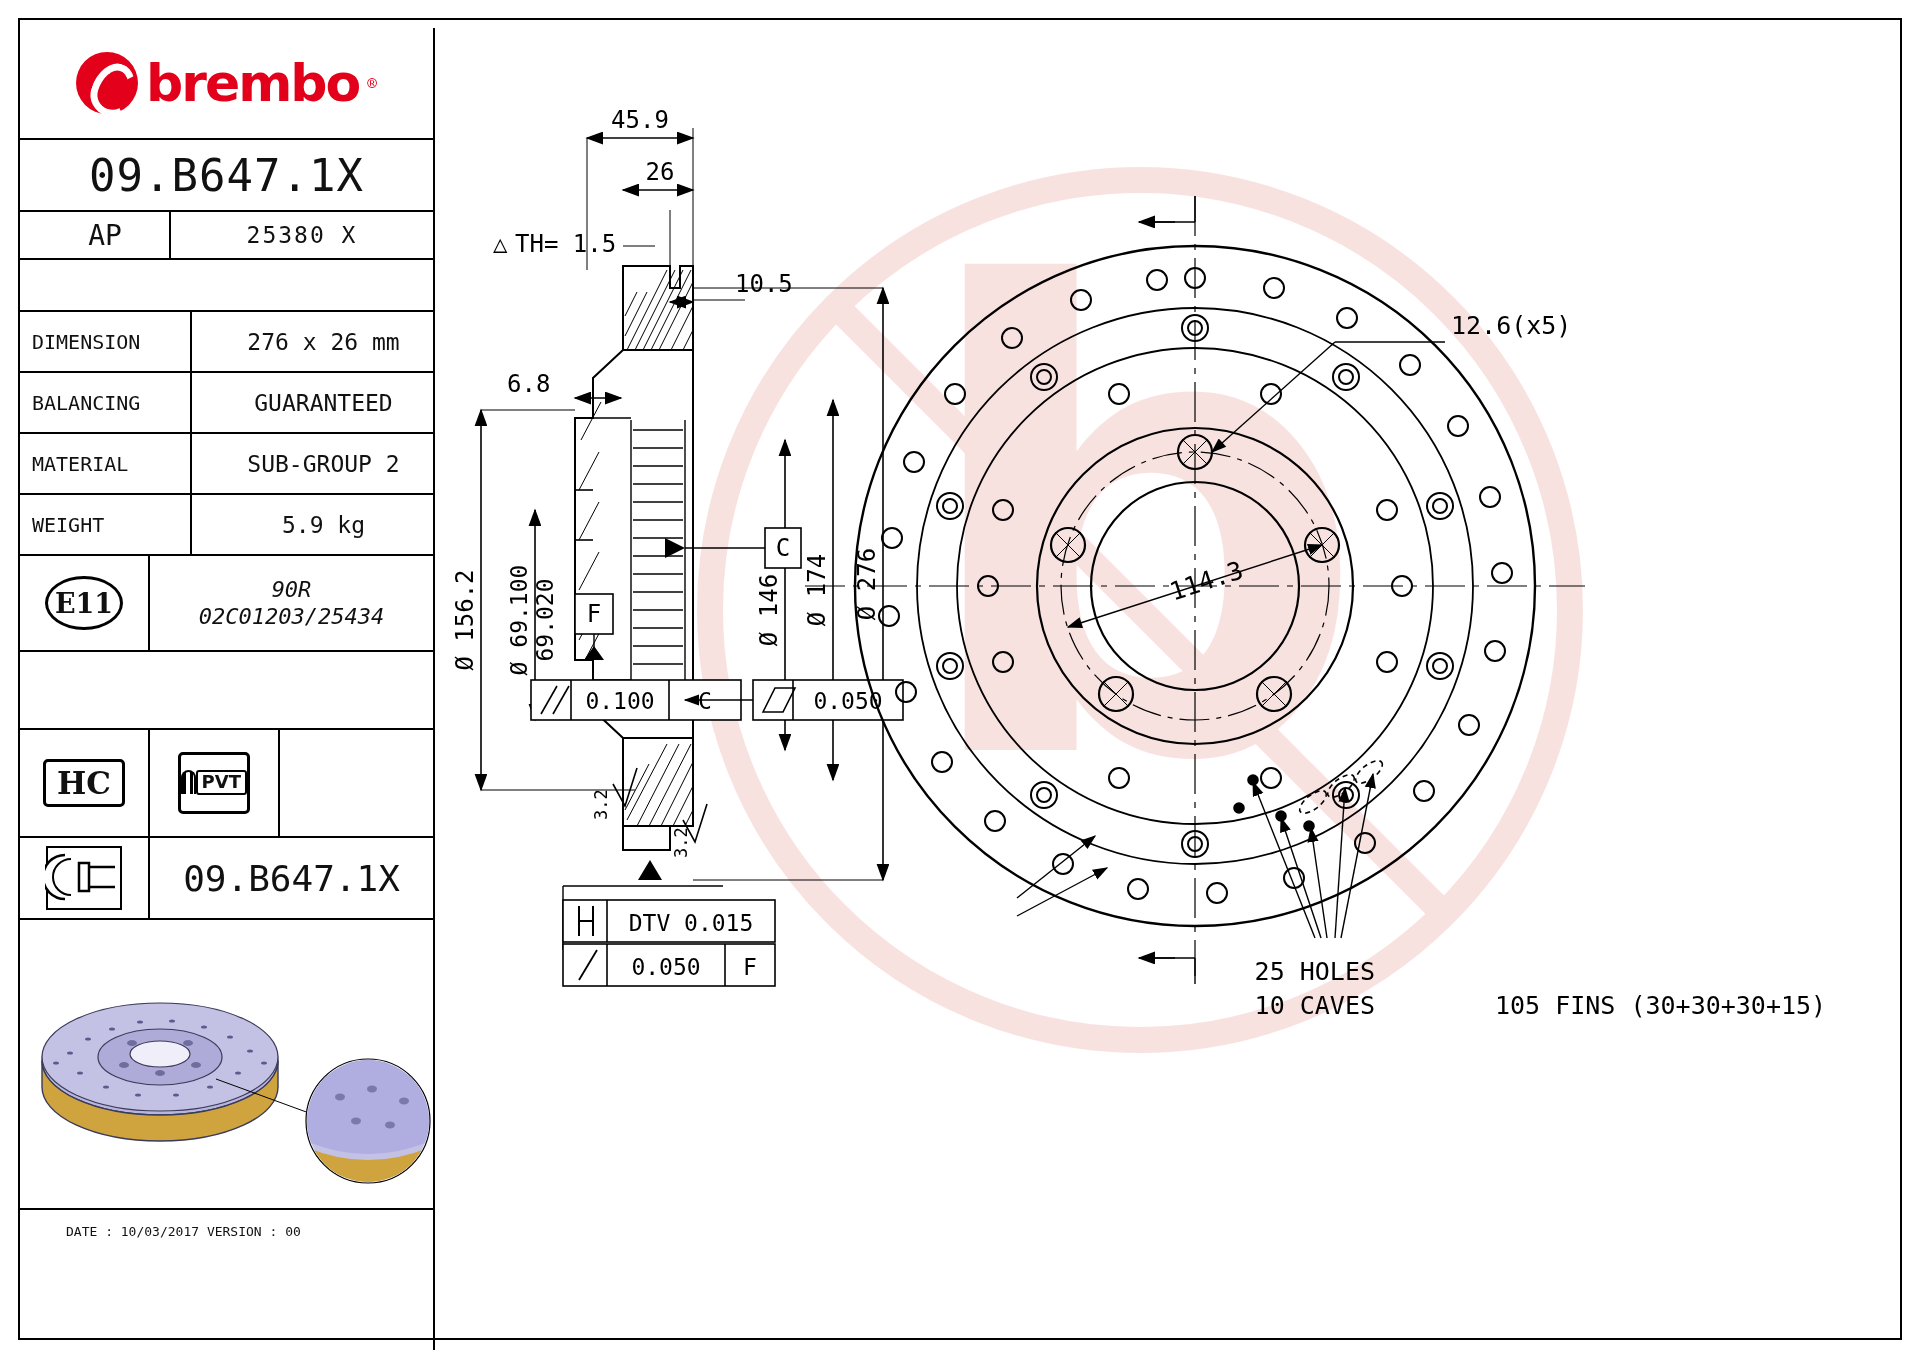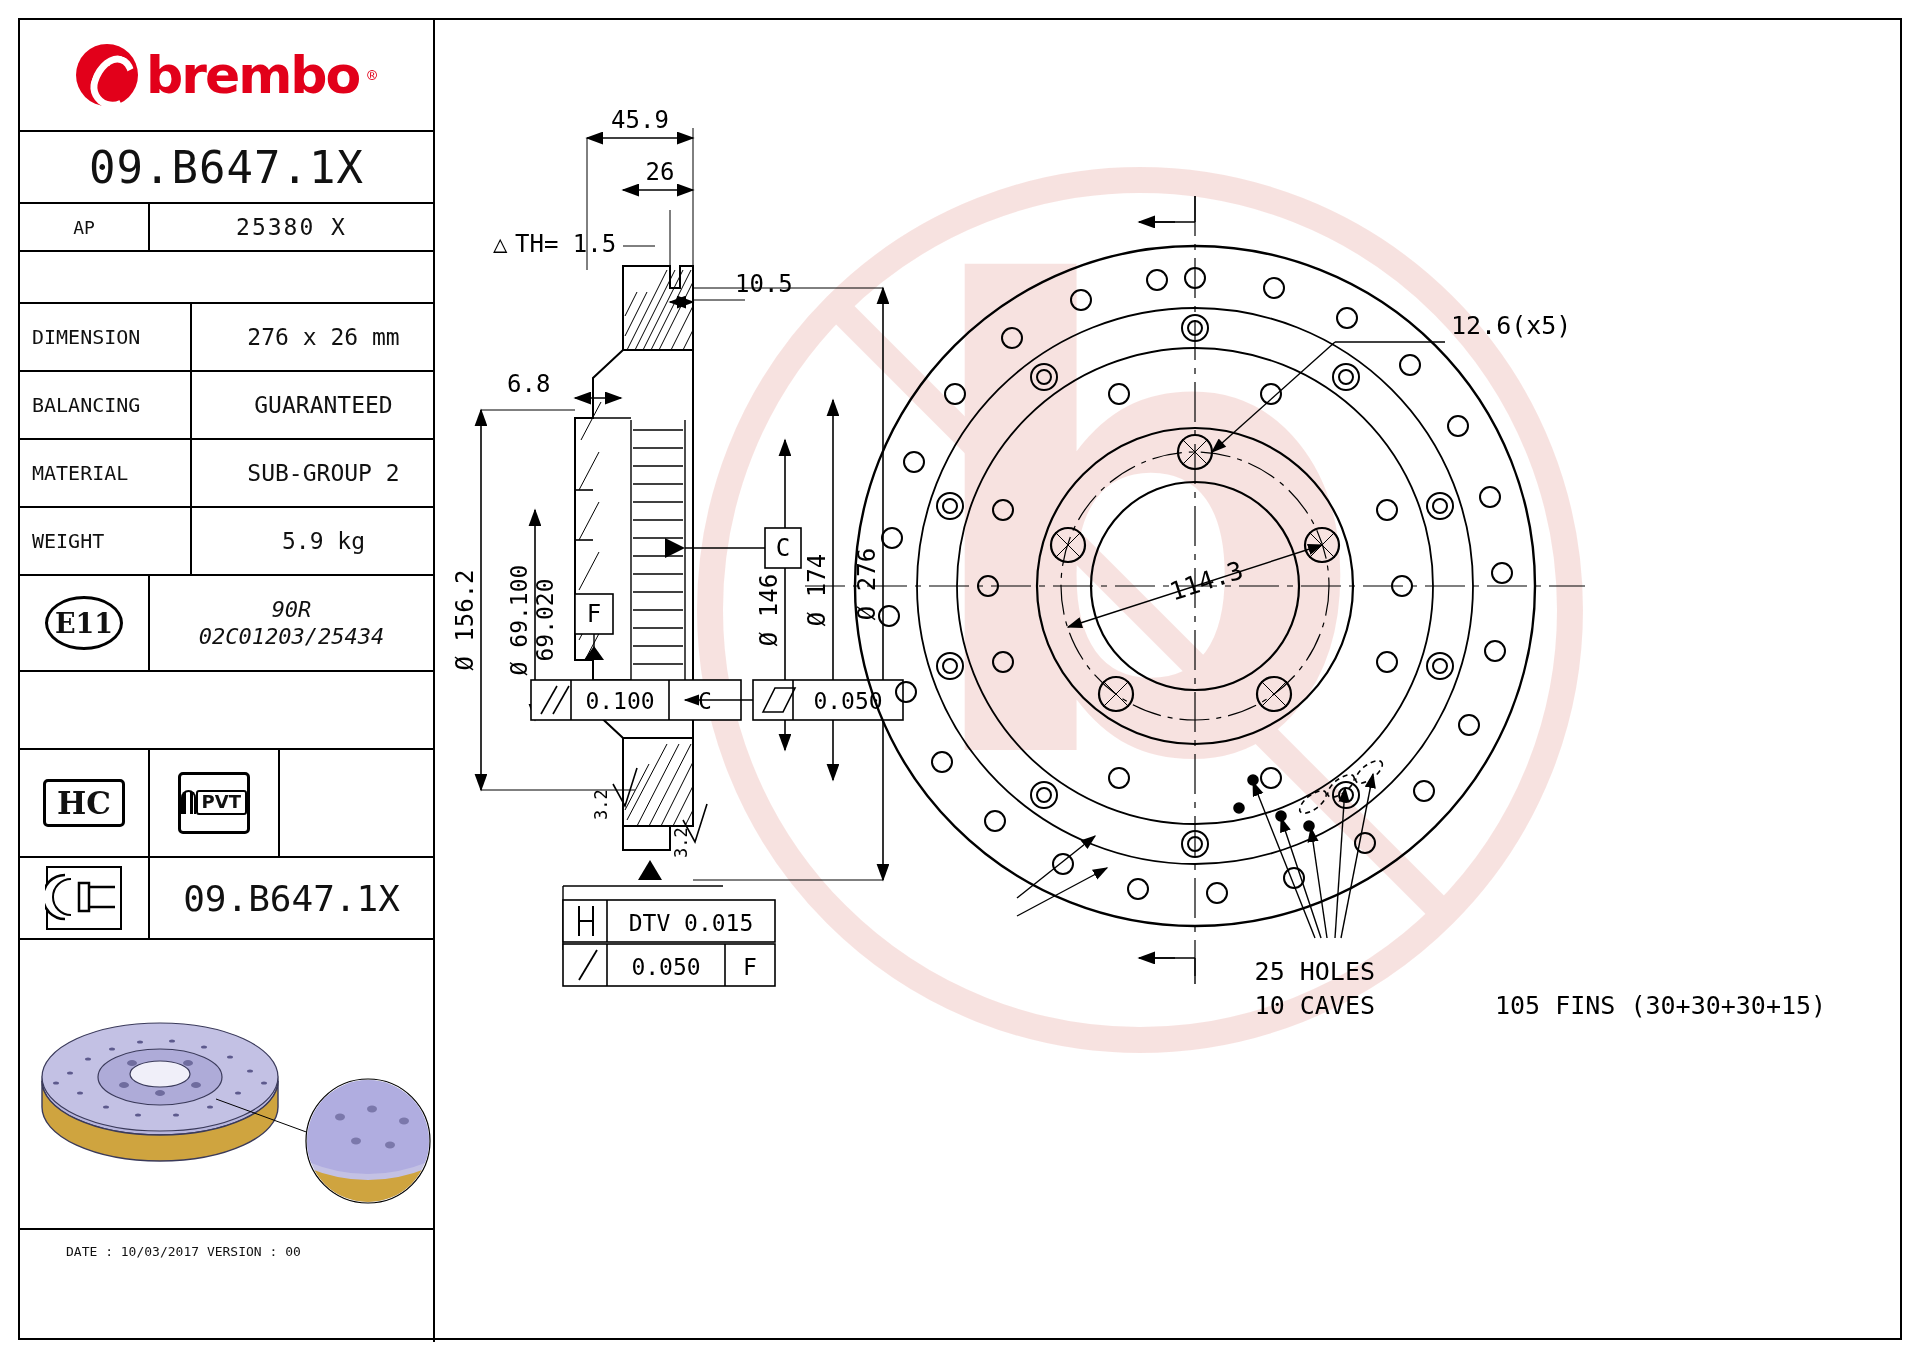--- a/index.html
+++ b/index.html
@@ -2,35 +2,35 @@
 <html><head>
 <meta charset="utf-8">
 <style>
   html,body{margin:0;padding:0;background:#fff;}
   body{width:1920px;height:1358px;font-family:"DejaVu Sans Mono",monospace;color:#111;position:relative;overflow:hidden;}
   .sheet{position:absolute;left:18px;top:18px;width:1884px;height:1322px;border:2px solid #000;box-sizing:border-box;background:#fff;}
   
   .watermark{position:absolute;left:520px;top:30px;width:1200px;height:1150px;pointer-events:none;opacity:.30;}
   .watermark svg{width:100%;height:100%;}
   
-  .tbl{position:absolute;left:0;top:0;width:415px;height:1322px;border-right:2px solid #000;box-sizing:border-box;}
+  .tbl{position:absolute;left:0;top:8px;width:415px;height:1322px;border-right:2px solid #000;box-sizing:border-box;}
   .row{border-bottom:2px solid #000;box-sizing:border-box;display:flex;align-items:center;}
   .logo-row{height:112px;justify-content:center;}
   .brembo-logo{display:flex;align-items:center;gap:8px;}
   .brembo-mark{width:62px;height:62px;border-radius:50%;background:#e2001a;position:relative;}
   .brembo-mark:after{content:"";position:absolute;left:16px;top:11px;width:30px;height:40px;border-radius:50% 50% 50% 50%/60% 60% 40% 40%;border:7px solid #fff;border-right-color:transparent;transform:rotate(18deg);}
   .brembo-word{font-family:"DejaVu Sans",sans-serif;font-weight:bold;font-size:52px;color:#e2001a;letter-spacing:-2px;}
   .brembo-reg{font-size:16px;vertical-align:super;color:#e2001a;}
   .code-row{height:72px;justify-content:center;}
   .code-row .code{font-size:44px;letter-spacing:1px;}
   .ap-row{height:48px;}
-  .ap-left{width:128px;border-right:2px solid #000;height:100%;display:flex;align-items:center;justify-content:center;font-size:18px;}
+  .ap-left{width:128px;border-right:2px solid #000;height:100%;display:flex;align-items:center;justify-content:center;font-size:28px;padding-left:21px;}
   .ap-right{flex:1;display:flex;align-items:center;justify-content:center;font-size:23px;letter-spacing:2px;}
   .blank-row{height:52px;}
-  .spec-row{height:68px;}
+  .spec-row{height:61px;}
   .spec-label{width:172px;border-right:2px solid #000;height:100%;display:flex;align-items:center;padding-left:12px;font-size:20px;box-sizing:border-box;}
   .spec-value{flex:1;display:flex;align-items:center;justify-content:center;font-size:23px;padding-left:22px;}
   .e-row{height:96px;}
   .e-left{width:128px;border-right:2px solid #000;height:100%;display:flex;align-items:center;justify-content:center;}
   .e-badge{border:3px solid #000;border-radius:50%;width:72px;height:48px;display:flex;align-items:center;justify-content:center;font-family:"DejaVu Serif",serif;font-weight:bold;font-size:27px;}
   .e-right{flex:1;display:flex;flex-direction:column;align-items:center;justify-content:center;font-size:22px;line-height:1.25;font-style:italic;}
   .blank-row2{height:78px;}
   .icon-row{height:108px;}
   .icon-cell{width:128px;border-right:2px solid #000;height:100%;display:flex;align-items:center;justify-content:center;}
   .icon-cell.last{border-right:none;}

